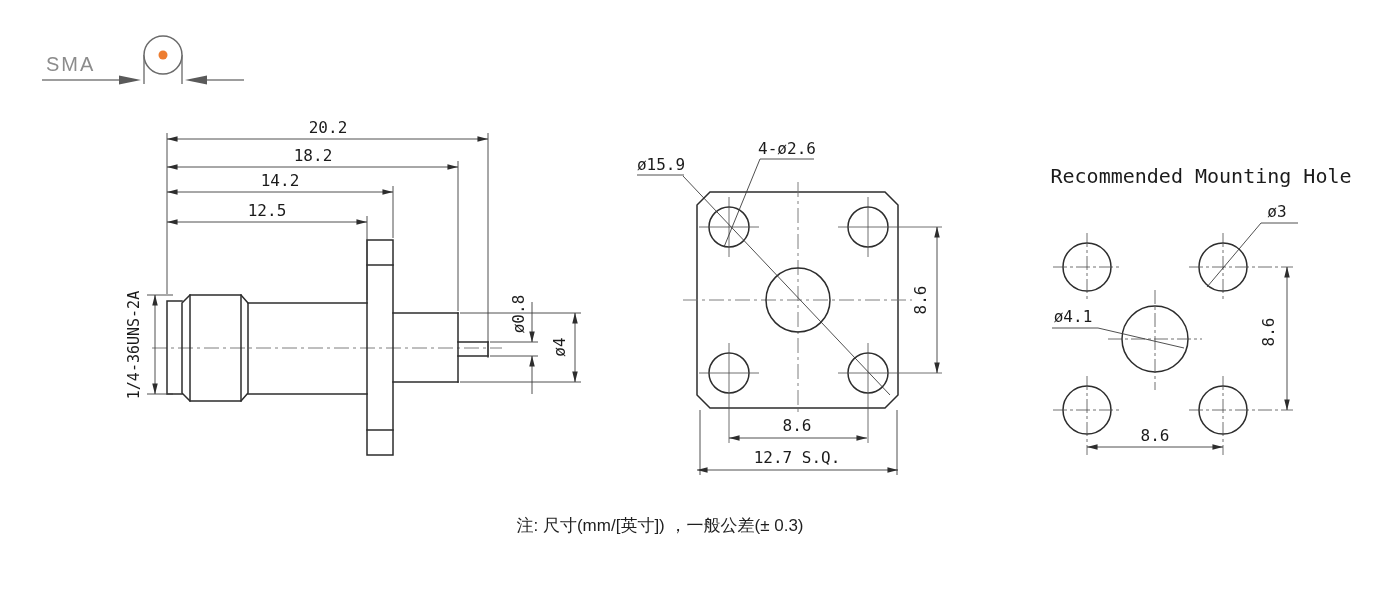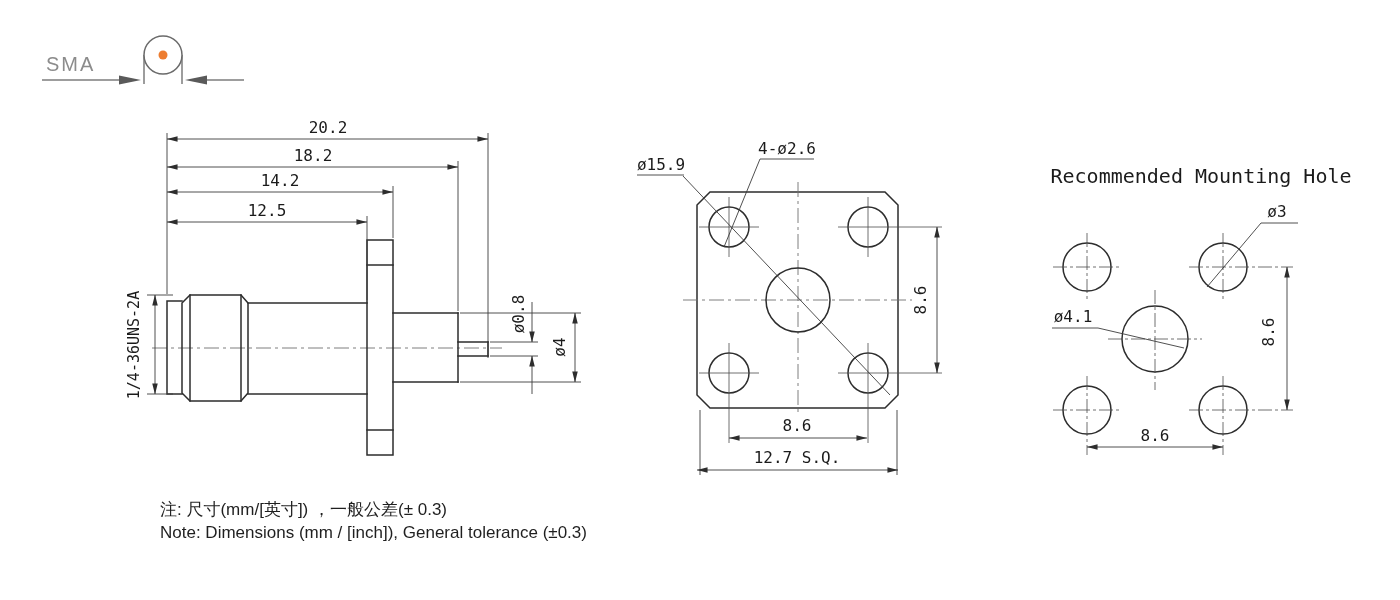--- a/index.html
+++ b/index.html
@@ -15,21 +15,21 @@
   .cl{stroke:#6f6f6f;stroke-width:0.9;fill:none;stroke-dasharray:15 4 3 4;}
   
   .ch{stroke:#4c4c4c;stroke-width:0.8;fill:none;}
   .chd{stroke:#4c4c4c;stroke-width:0.8;fill:none;stroke-dasharray:14 3 3 3;}
   
   .gl{stroke:#7d7d7d;stroke-width:1.5;fill:none;}
   text.dim{font-family:"DejaVu Sans Mono",monospace;font-size:16px;fill:#1b1b1b;}
   text.dimsm{font-family:"DejaVu Sans Mono",monospace;font-size:15px;fill:#1b1b1b;}
   text.vtitle{font-family:"DejaVu Sans Mono",monospace;font-size:20px;fill:#1b1b1b;}
   text.smatxt{font-family:"Liberation Sans",sans-serif;font-size:20px;fill:#8c8c8c;letter-spacing:2px;}
-  .note-wrap{position:absolute;left:160px;top:498px;width:1000px;text-align:left;color:#1f1f1f;}
+  .note-wrap{position:absolute;left:160px;top:514px;width:1000px;text-align:center;color:#1f1f1f;}
   .note-zh{font-size:17px;line-height:23px;}
   .note-en{font-size:17px;line-height:23px;}
 </style>
 </head>
 <body>
 
 <svg width="1400" height="600" viewBox="0 0 1400 600">
   <defs>
     <marker id="ar" viewBox="0 0 10 6" refX="9.6" refY="3" markerWidth="11" markerHeight="7" markerUnits="userSpaceOnUse" orient="auto-start-reverse">
       <path d="M0,0.5 L10,3 L0,5.5 Z" fill="#2d2d2d"></path>
@@ -180,14 +180,13 @@
     <line class="dl" x1="1287" y1="267" x2="1287" y2="410" marker-start="url(#ar)" marker-end="url(#ar)"></line>
     <text class="dim" x="1274" y="332" text-anchor="middle" transform="rotate(-90 1274 332)">8.6</text>
 
     <line class="dl" x1="1087" y1="447" x2="1223" y2="447" marker-start="url(#ar)" marker-end="url(#ar)"></line>
     <text class="dim" x="1155" y="441" text-anchor="middle">8.6</text>
   </g>
 </svg>
 
 <div class="note-wrap">
   <div class="note-zh">注: 尺寸(mm/[英寸]) ，一般公差(± 0.3)</div>
-  <div class="note-en">Note: Dimensions (mm / [inch]), General tolerance (±0.3)</div>
 </div>
 
 </body></html>

